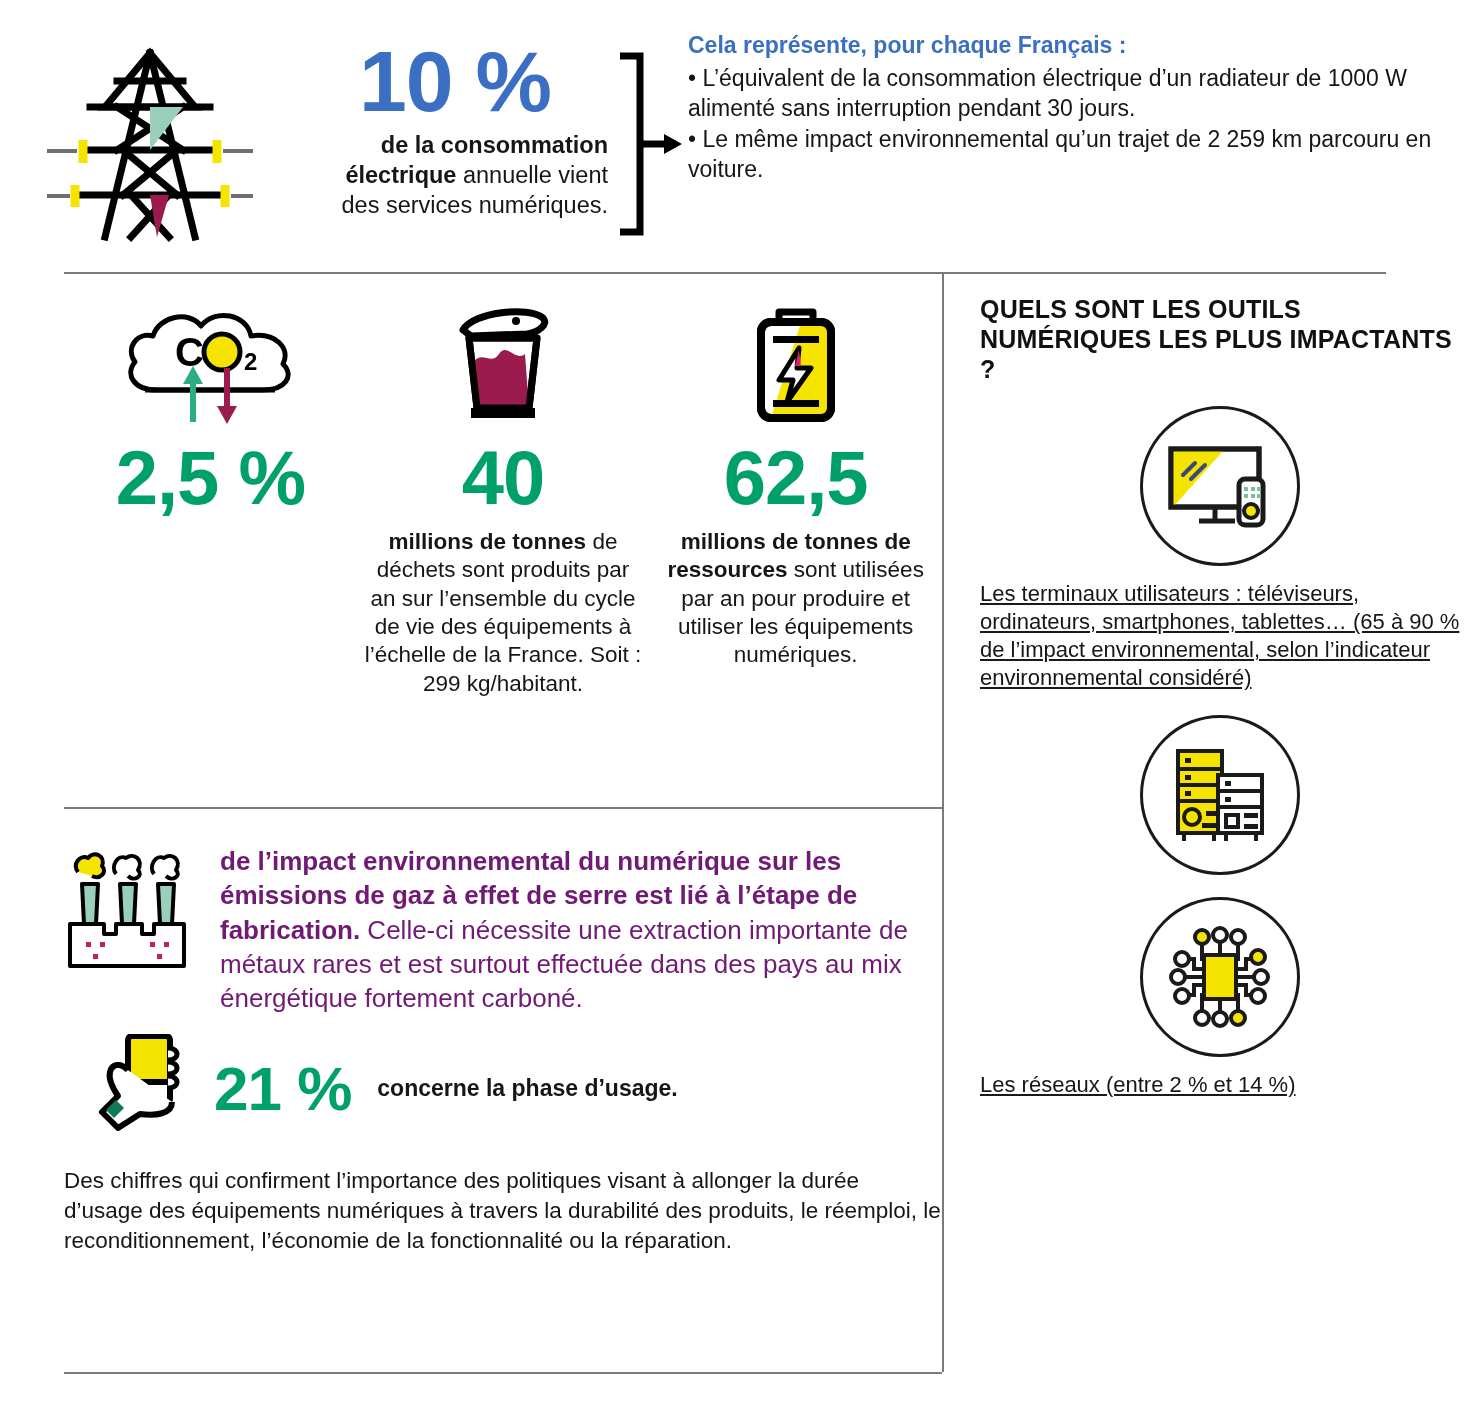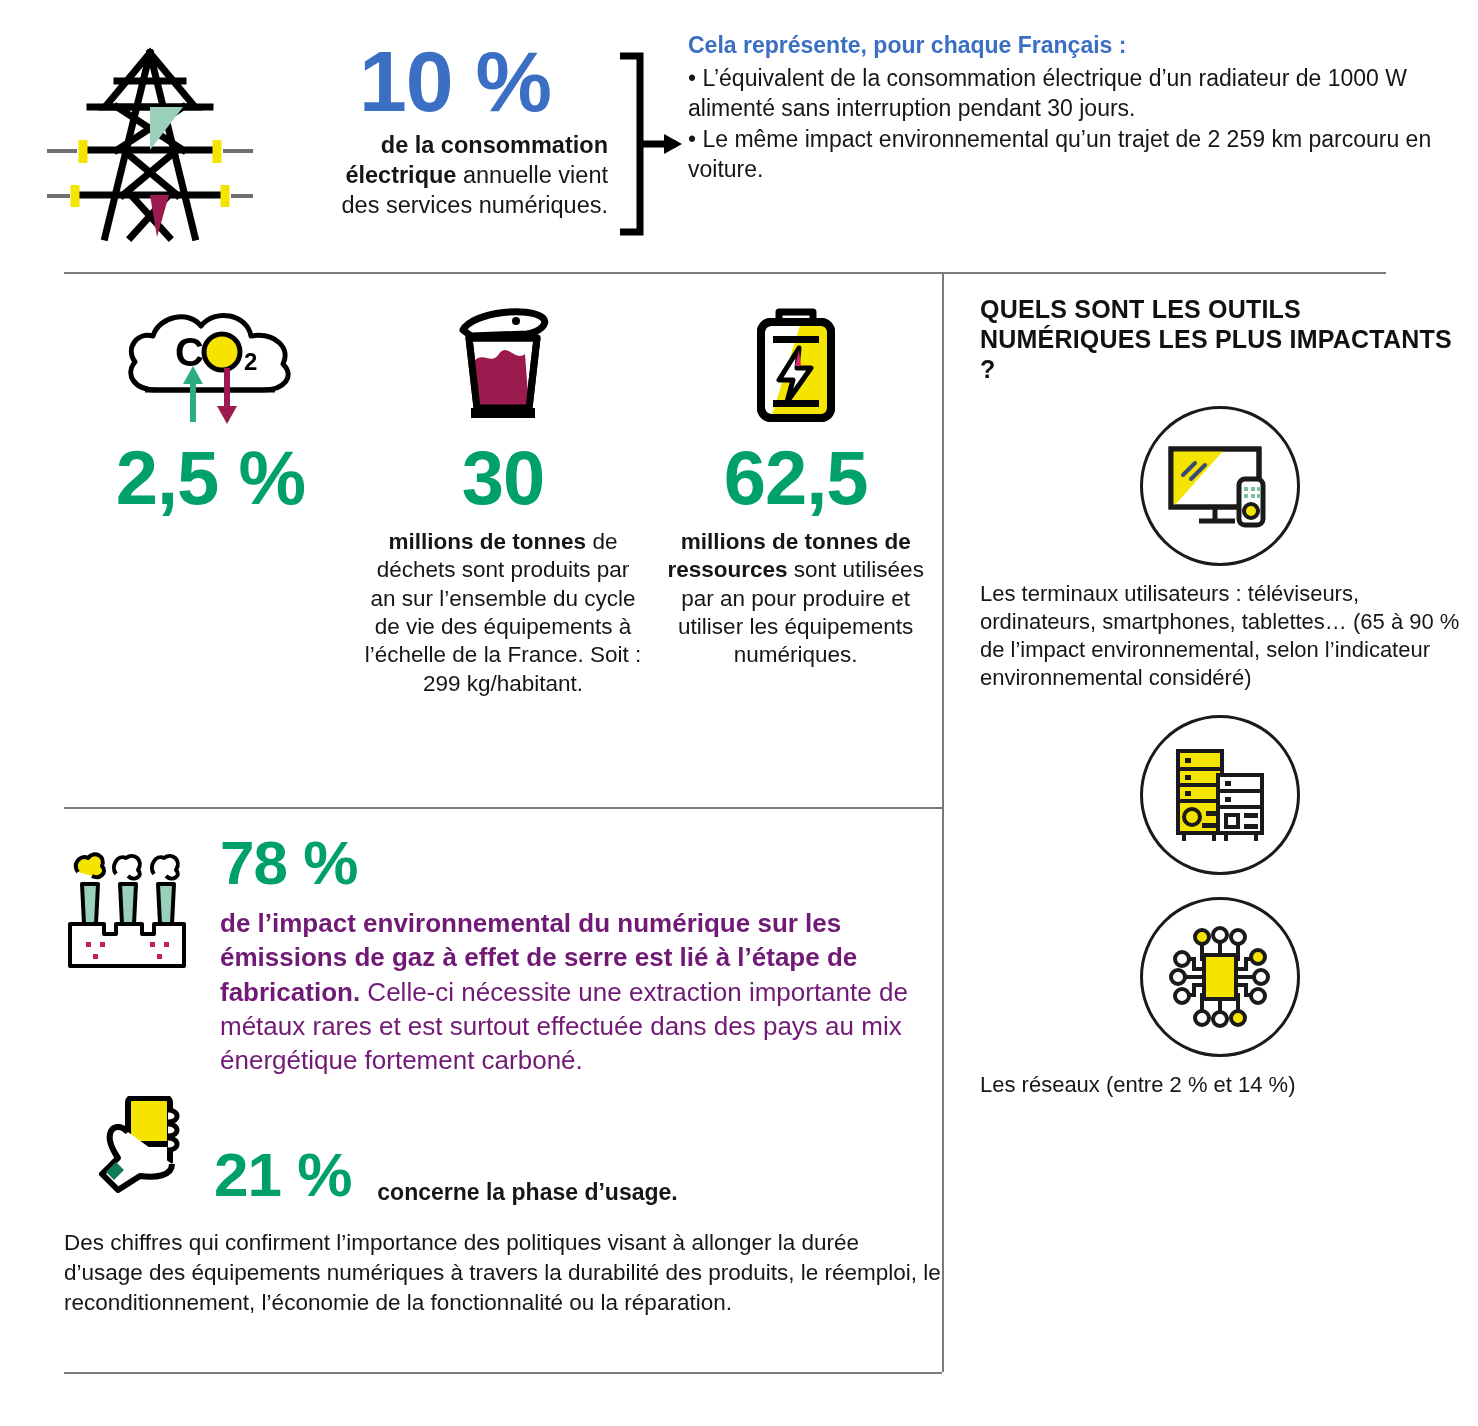--- a/index.html
+++ b/index.html
@@ -134,21 +134,21 @@
   .para {
     font-size: 26px;
     line-height: 1.32;
     margin-top: 12px;
     color: #701a75;
   }
   .para b { font-weight: 700; }
 
   .block21 {
     display: flex;
-    align-items: flex-end;
+    align-items: center;
     margin-top: 18px;
   }
   .block21 .ic { width: 150px; flex-shrink: 0; display:flex; justify-content:center; }
   .block21 .num { font-size: 62px; font-weight: 700; color: #00a06a; line-height: 1; letter-spacing: -1px;}
   .block21 .cap { font-size: 23px; font-weight: 700; margin-left: 26px; color: #161616; }
 
   .closing {
     font-size: 22.5px;
     line-height: 1.34;
     margin-top: 22px;
@@ -163,21 +163,21 @@
     text-align: left;
   }
   .rc-title {
     font-size: 25px;
     font-weight: 700;
     line-height: 1.2;
     letter-spacing: 0.2px;
     color: #111;
     text-transform: uppercase;
   }
-  .rc-item { margin-top: 22px; }
+  .rc-item { margin-top: 22px; text-decoration: underline; }
   .circle {
     width: 160px; height: 160px;
     border: 3px solid #1a1a1a;
     border-radius: 50%;
     margin: 0 auto;
     display: flex; align-items: center; justify-content: center;
   }
   .rc-caption {
     margin-top: 14px;
     font-size: 22px;
@@ -292,21 +292,21 @@
       <div class="stat-icon">
         <svg width="120" height="122" viewBox="0 0 120 122" aria-hidden="true">
           <path d="M26 34 L94 34 L86 104 L34 104 Z" fill="#fff" stroke="#000" stroke-width="7" stroke-linejoin="round"></path>
           <path d="M30 58 C40 46 48 62 56 50 C64 38 72 58 82 50 L86 104 L34 104 Z" fill="#9B1B4E"></path>
           <path d="M26 34 L94 34 L86 104 L34 104 Z" fill="none" stroke="#000" stroke-width="7" stroke-linejoin="round"></path>
           <rect x="28" y="104" width="64" height="10" fill="#000"></rect>
           <path d="M20 26 C30 8 86 2 100 14 C106 20 96 28 84 30 L28 32 Z" fill="#fff" stroke="#000" stroke-width="7" stroke-linejoin="round"></path>
           <circle cx="73" cy="17" r="4" fill="#000"></circle>
         </svg>
       </div>
-      <div class="stat-number">30</div>
+      <div class="stat-number">40</div>
       <div class="stat-text">
         <b>millions de tonnes</b><span> de déchets sont produits par an sur l’ensemble du cycle de vie des équipements à l’échelle de la France. Soit : 299 kg/habitant.</span>
       </div>
     </div>
 
     <div class="stat-col">
       <div class="stat-icon">
         <svg width="110" height="122" viewBox="0 0 110 122" aria-hidden="true">
           <path d="M38 18 L38 8 L72 8 L72 18" fill="none" stroke="#000" stroke-width="7" stroke-linejoin="round"></path>
           <rect x="20" y="18" width="70" height="96" rx="10" fill="#fff" stroke="#000" stroke-width="8"></rect>
@@ -344,21 +344,20 @@
             <rect x="22" y="96" width="5" height="5"></rect>
               <rect x="36" y="96" width="5" height="5"></rect>
             <rect x="29" y="108" width="5" height="5"></rect>
             <rect x="86" y="96" width="5" height="5"></rect>
               <rect x="100" y="96" width="5" height="5"></rect>
             <rect x="93" y="108" width="5" height="5"></rect>
           </g>
         </svg>
       </div>
       <div class="body">
-        <div class="pct-green">78 %</div>
         <div class="para">
           <b>de l’impact environnemental du numérique sur les émissions de gaz à effet de serre est lié à l’étape de fabrication.</b><span> Celle-ci nécessite une extraction importante de métaux rares et est surtout effectuée dans des pays au mix énergétique fortement carboné.</span>
         </div>
       </div>
     </div>
 
     <div class="block21">
       <div class="ic">
         <svg width="110" height="110" viewBox="0 0 110 110" aria-hidden="true">
           <rect x="44" y="2" width="42" height="66" rx="4" fill="#F5E400" stroke="#000" stroke-width="6"></rect>

